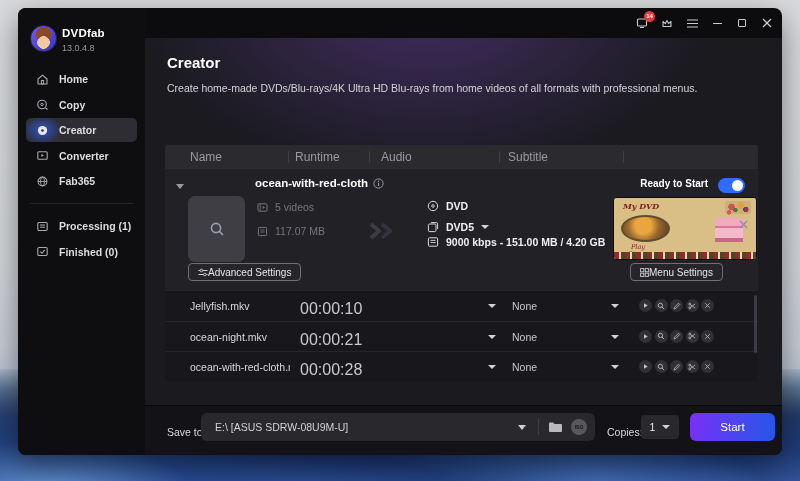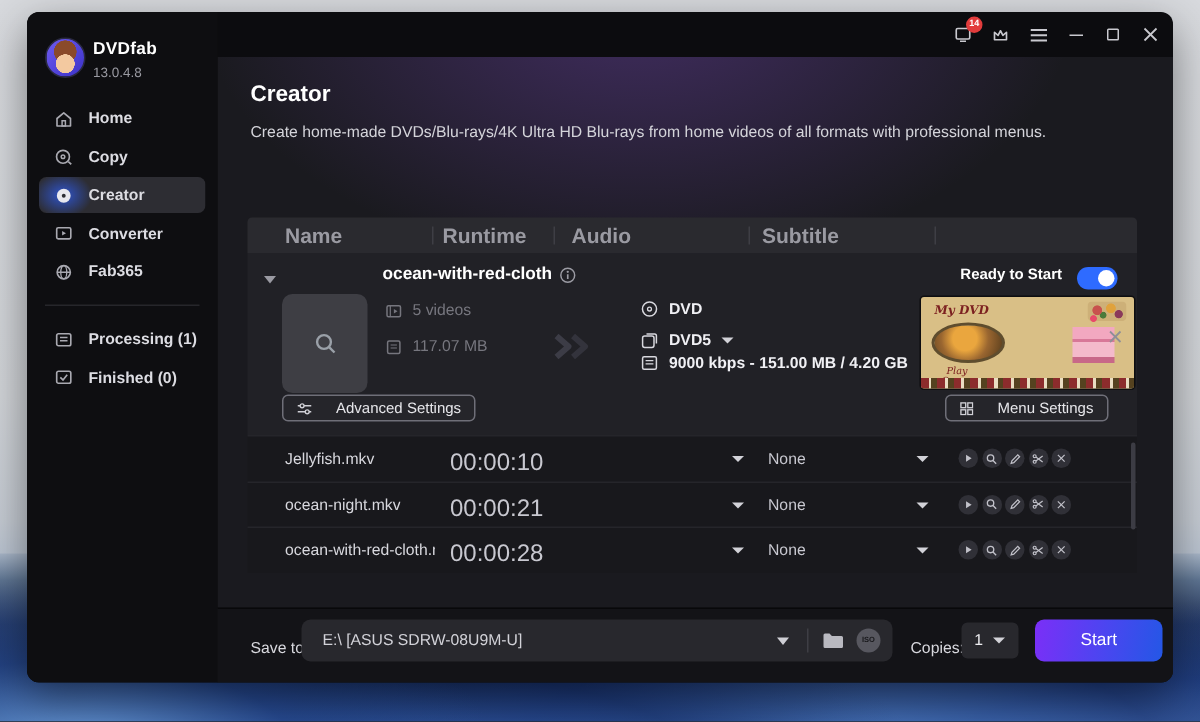--- a/index.html
+++ b/index.html
@@ -63,21 +63,21 @@
 
   .btn-row { position:absolute; left:22px; top:72px; display:flex; gap:10px; }
   .btn-dvd { height:22px; padding:0 13px; border-radius:12px; background:#2e6bff; color:#fff;
     font-size:10.5px; font-weight:600; display:flex; align-items:center; gap:6px; }
   .btn-add { height:22px; padding:0 11px; border-radius:4px; border:1px solid #80808a; color:#ececf0;
     font-size:10.5px; display:flex; align-items:center; gap:6px; background:transparent; }
 
   
   .panel { position:absolute; left:20px; top:107px; width:593px; }
   .thead { position:relative; height:24px; background:#2a2a2f; border-radius:3px 3px 0 0; }
-  .th { position:absolute; top:0; height:24px; line-height:24px; color:#9a9aa2; font-size:14px;font-weight:bold; }
+  .th { position:absolute; top:0; height:24px; line-height:24px; color:#9a9aa2; font-size:12px; }
   .th.c0{left:25px} .th.c1{left:130px} .th.c2{left:216px} .th.c3{left:343px}
   .col-sep { position:absolute; top:6px; width:1px; height:12px; background:#3e3e45; }
   .cs0{left:123px} .cs1{left:204px} .cs2{left:334px} .cs3{left:458px}
 
   .group { position:relative; height:121px; background:#212126; }
   .expander { position:absolute; left:11px; top:15px; width:0; height:0;
     border-left:4.5px solid transparent; border-right:4.5px solid transparent; border-top:5px solid #9a9aa2; }
   .g-title { position:absolute; left:90px; top:8px; color:#fff; font-size:11.5px; font-weight:bold; }
   .g-info { position:absolute; left:208px; top:9px; }
   .g-status { position:absolute; right:50px; top:9px; color:#fff; font-size:10px; font-weight:bold; }
@@ -112,21 +112,21 @@
   .pv-scenes { position:absolute; left:14px; top:52px; font-family:"DejaVu Serif",serif; font-style:italic; font-size:6.5px; color:#7c2020; }
   .pv-cake { position:absolute; right:13px; top:12px; width:28px; height:34px;
     background:
       radial-gradient(circle at 50% 7%, #e84a6a 0 2px, rgba(0,0,0,0) 2.5px),
       linear-gradient(180deg, rgba(0,0,0,0) 0 8px, #f2a8c0 8px 16px, #d87898 16px 18px, #f4bacb 18px 28px, #c86888 28px 32px, rgba(0,0,0,0) 32px); }
   .pv-band { position:absolute; left:0; right:0; bottom:0; height:7px;
     background:repeating-linear-gradient(90deg,#8c2c2c 0 5px,#e9ddc1 5px 7px,#55421f 7px 11px); }
   .pv-close { position:absolute; left:570px; top:47px; width:16px; height:16px; display:flex; align-items:center; justify-content:center; }
 
   .btn-ghost { position:absolute; height:18px; border:1px solid #6f6f78; border-radius:4px; background:rgba(255,255,255,.02);
-    color:#e6e6ea; font-size:10px; display:flex; align-items:center; gap:16px; padding:8px 9px; }
+    color:#e6e6ea; font-size:10px; display:flex; align-items:center; gap:0; padding:8px 9px; }
   .b-adv { left:23px; top:94px; }
   .b-menu { left:465px; top:94px; }
 
   .rows { background:#18181c; }
   .srow { position:relative; height:30.5px; border-top:1px solid #25252a; }
   .srow .cell-name { position:absolute; left:25px; top:9px; color:#d8d8de; font-size:10.5px; max-width:100px; overflow:hidden; white-space:nowrap; }
   .srow .cell-rt { position:absolute; left:135px; top:9px; color:#c8c8d0; font-size:16px; }
   .srow .dd-a { position:absolute; left:323px; top:13px; }
   .srow .cell-sub { position:absolute; left:347px; top:9px; color:#c8c8d0; font-size:10.5px; }
   .srow .dd-s { position:absolute; left:446px; top:13px; }

